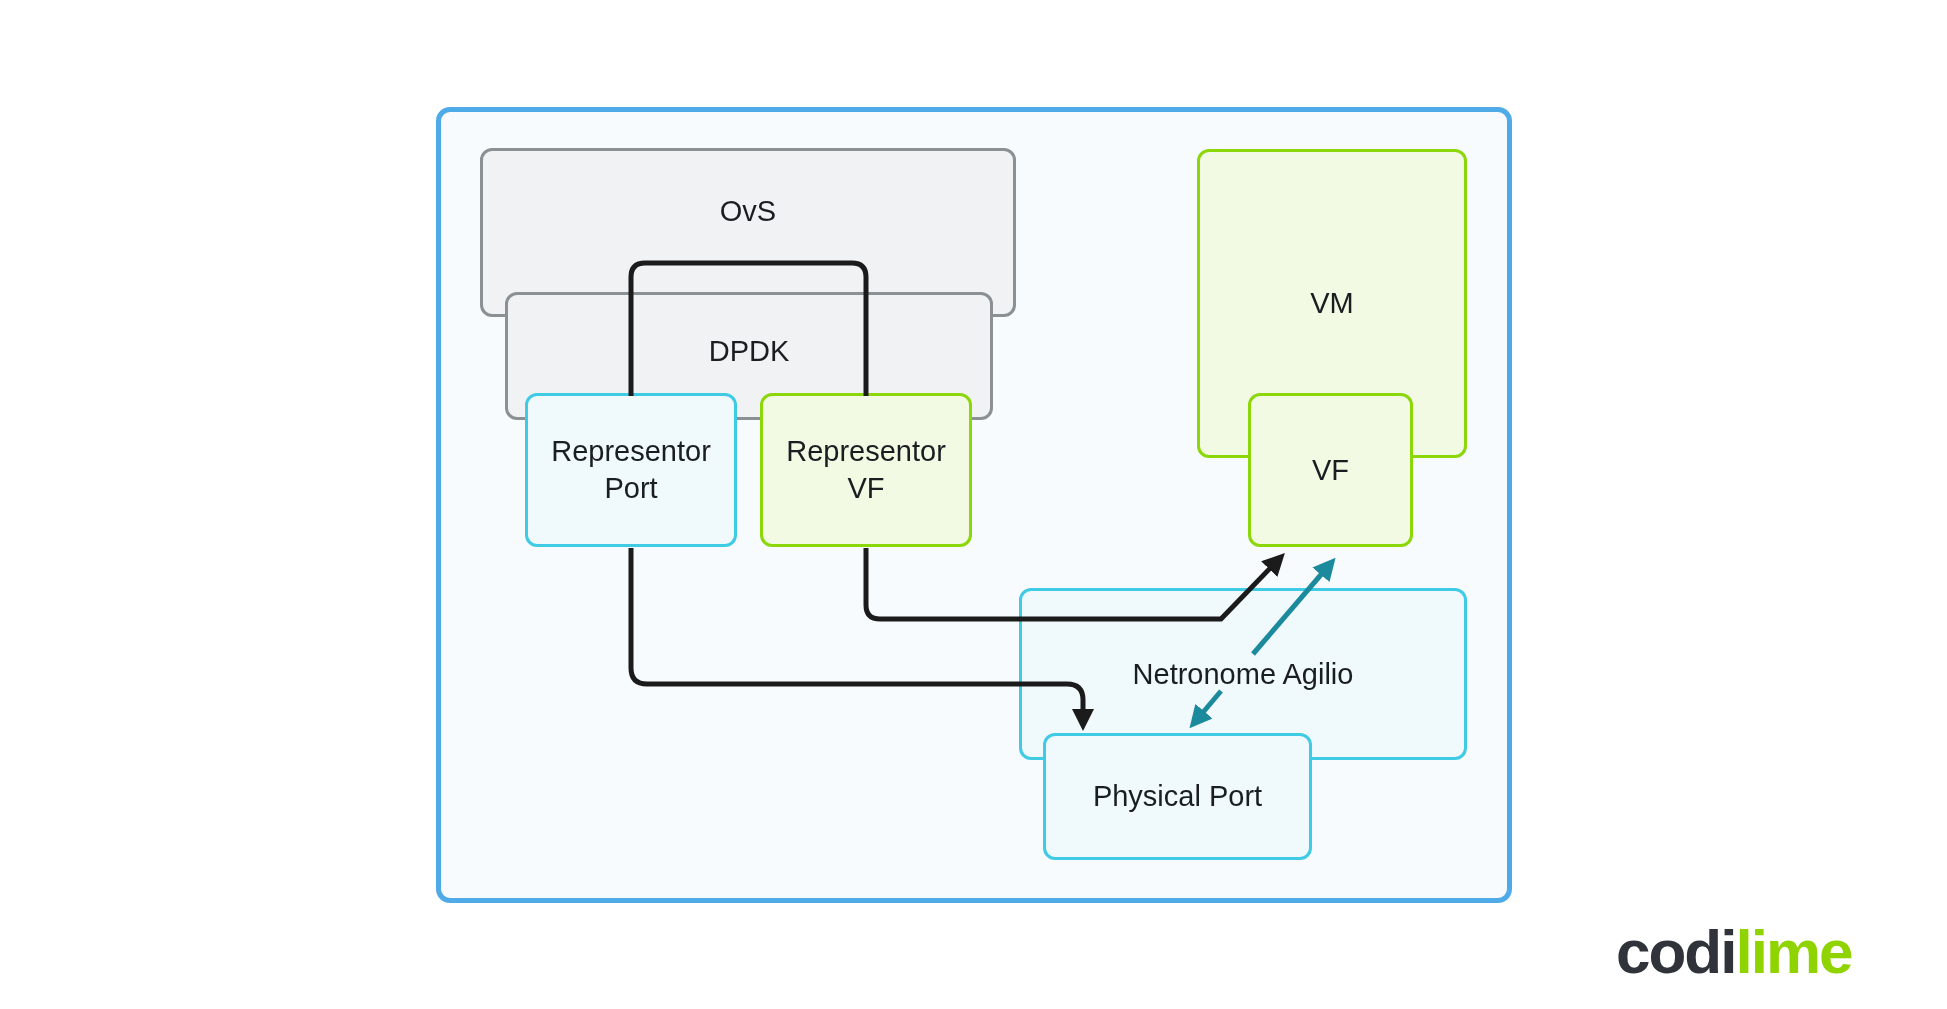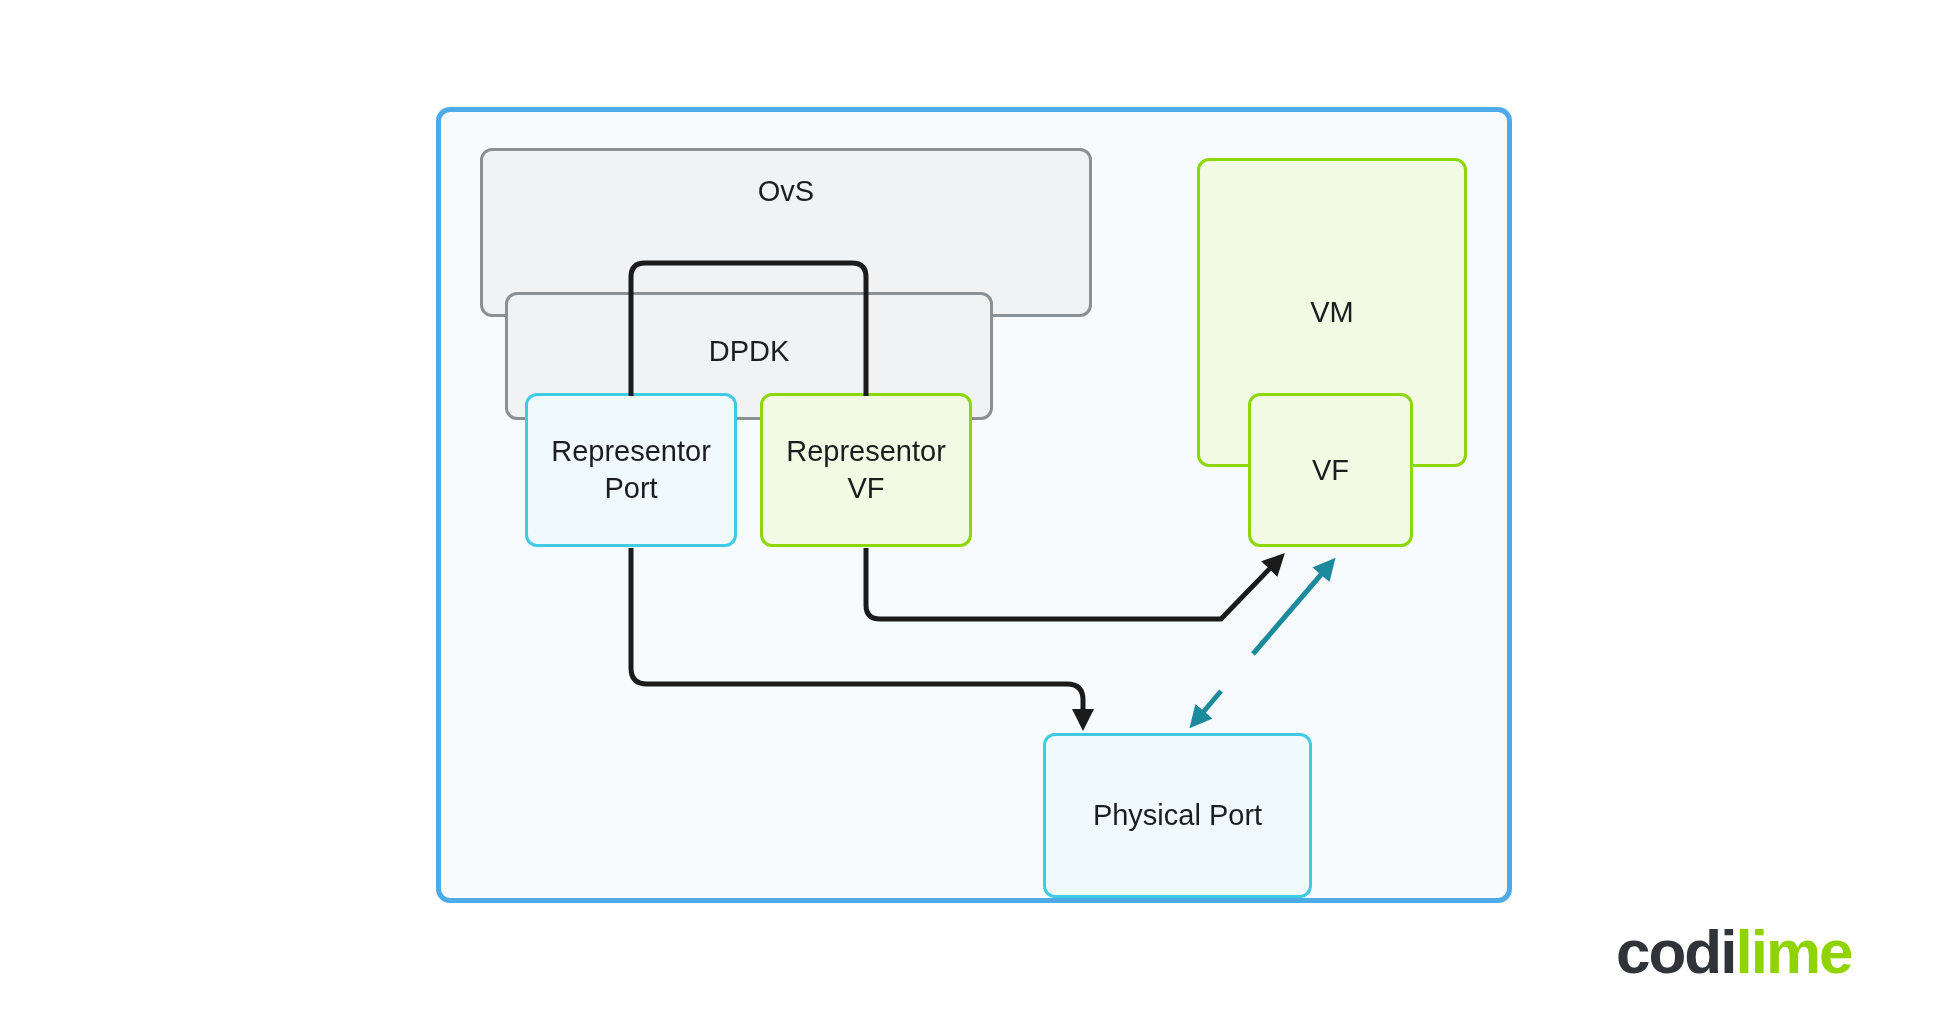--- a/index.html
+++ b/index.html
@@ -37,30 +37,30 @@
     text-align: center;
     color: #1B1E21;
     font-size: 29px;
     font-weight: 500;
     line-height: 37px;
   }
   .node.gray  { background: #F1F2F4; border: 3px solid #8A9093; }
   .node.cyan  { background: #F0F9FC; border: 3px solid #3FCBE4; }
   .node.green { background: #F3FAE3; border: 3px solid #8CD70A; }
 
-  .node-ovs            { left: 480px;  top: 148px; width: 612px; height: 169px;
-                         justify-content: flex-start; padding-top: 22px; z-index: 1; }
+  .node-ovs            { left: 480px;  top: 148px; width: 536px; height: 169px;
+                         justify-content: flex-start; padding-top: 42px; z-index: 1; }
   .node-dpdk           { left: 505px;  top: 292px; width: 488px; height: 128px;
                          padding-bottom: 10px; z-index: 2; align-items: center; }
   .node-representor-port { left: 525px; top: 393px; width: 212px; height: 154px; z-index: 4; }
   .node-representor-vf   { left: 760px; top: 393px; width: 212px; height: 154px; z-index: 4; }
-  .node-vm             { left: 1197px; top: 158px; width: 270px; height: 309px; z-index: 1; }
+  .node-vm             { left: 1197px; top: 149px; width: 270px; height: 309px; z-index: 1; }
   .node-vf             { left: 1248px; top: 393px; width: 165px; height: 154px; z-index: 4; }
   .node-netronome      { left: 1019px; top: 588px; width: 448px; height: 172px; z-index: 1; }
-  .node-physical-port  { left: 1043px; top: 733px; width: 269px; height: 165px; z-index: 4; }
+  .node-physical-port  { left: 1043px; top: 733px; width: 269px; height: 127px; z-index: 4; }
 
   .connector-layer {
     position: absolute;
     left: 0;
     top: 0;
     width: 1947px;
     height: 1009px;
     z-index: 6;
     pointer-events: none;
   }
@@ -101,20 +101,23 @@
     <span>VF</span>
   </div>
 
   <div class="node green node-vm">
     <span>VM</span>
   </div>
   <div class="node green node-vf">
     <span>VF</span>
   </div>
 
+  <div class="node cyan node-netronome">
+    <span>Netronome Agilio</span>
+  </div>
   <div class="node cyan node-physical-port">
     <span>Physical Port</span>
   </div>
 
   <svg class="connector-layer" viewBox="0 0 1947 1009" xmlns="http://www.w3.org/2000/svg">
     <defs>
       <marker id="arrow-black" viewBox="0 0 8 8" refX="5.5" refY="4" markerWidth="4.5" markerHeight="4.5" orient="auto-start-reverse">
         <path d="M0,0 L8,4 L0,8 z" fill="#1B1B1B"></path>
       </marker>
       <marker id="arrow-teal" viewBox="0 0 8 8" refX="5.5" refY="4" markerWidth="4.5" markerHeight="4.5" orient="auto-start-reverse">

